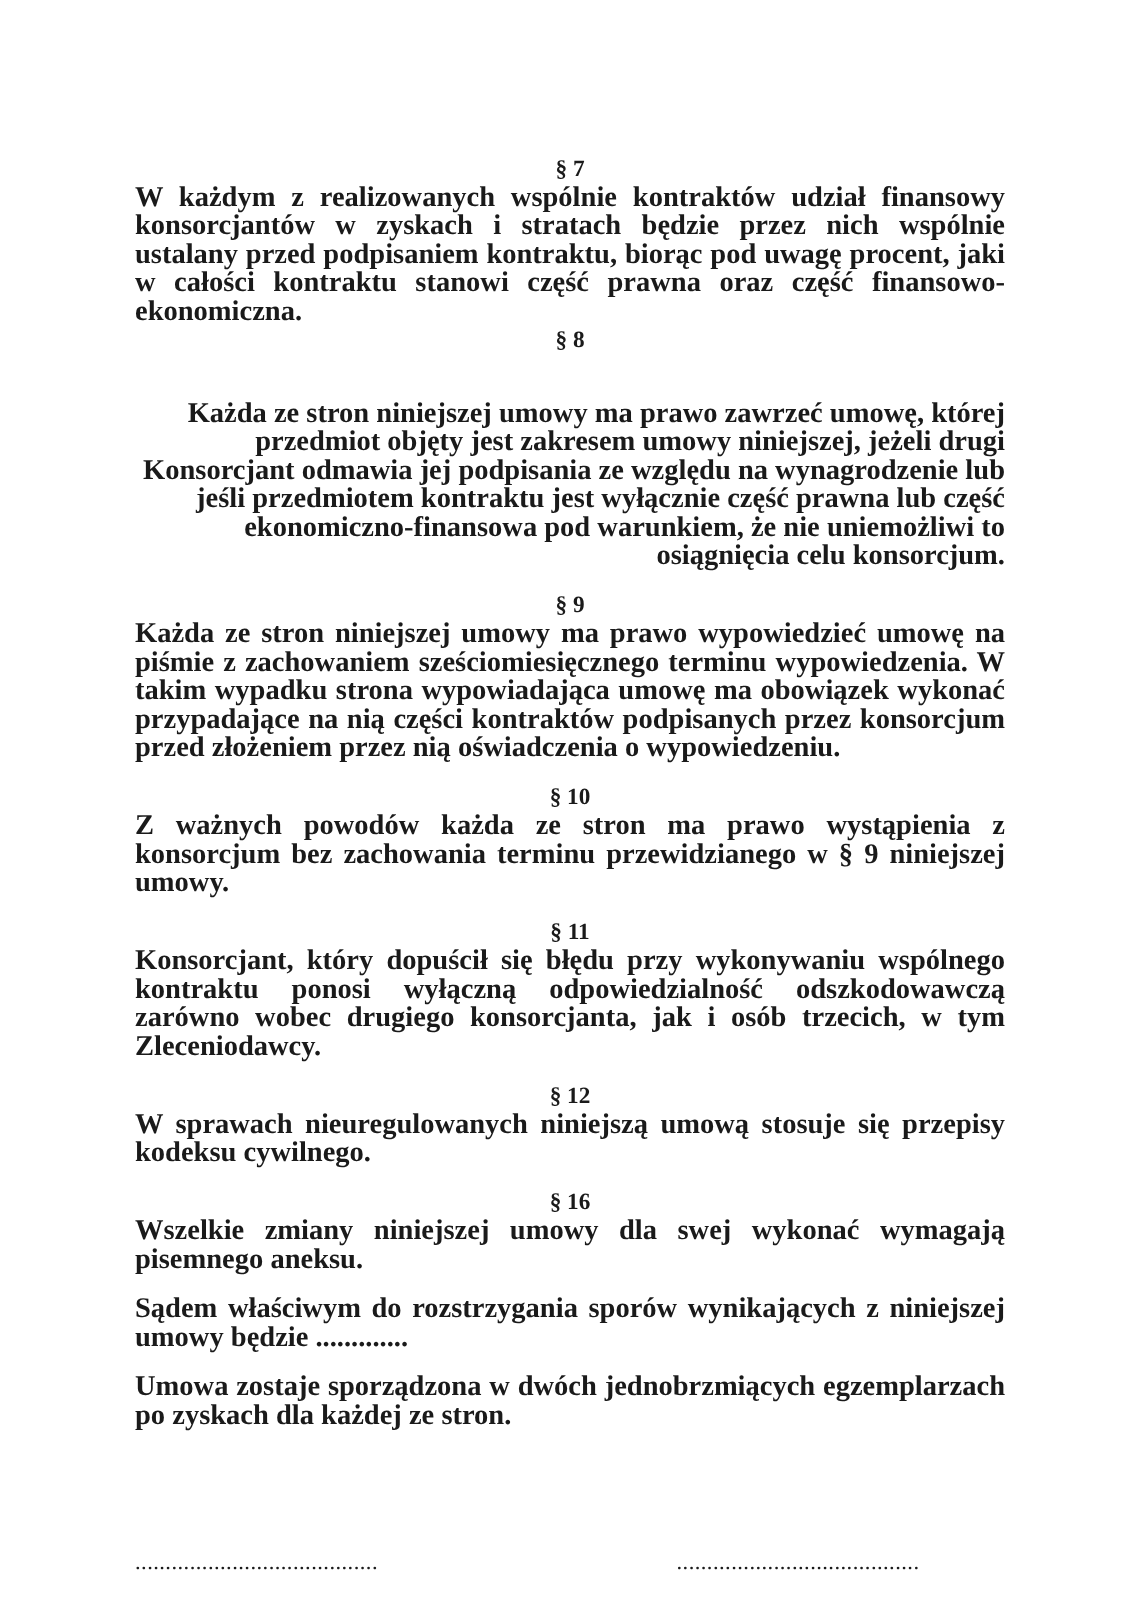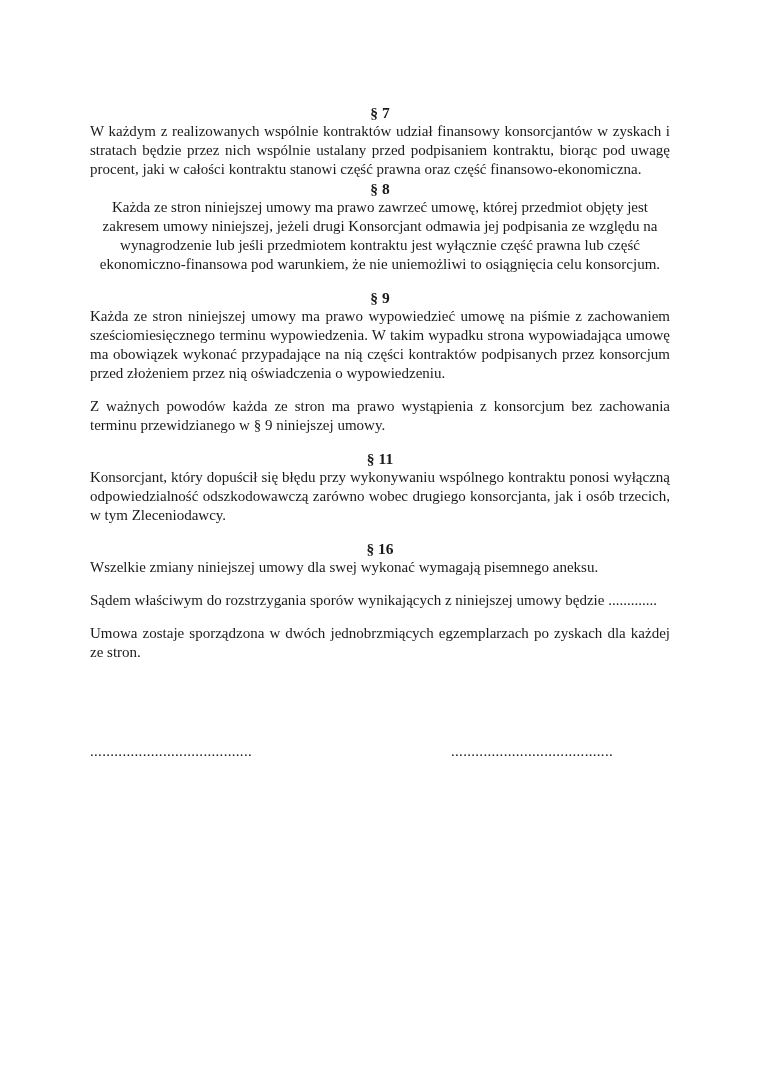--- a/index.html
+++ b/index.html
@@ -22,25 +22,26 @@
   .doc-section.gap { margin-top: 14px; }
   .section-heading {
     margin: 0;
     font-size: 15.5px;
     line-height: 19px;
     font-weight: bold;
     text-align: center;
   }
   .section-text {
     margin: 0;
-    font-size: 15px;
+    font-size: 19px;
     line-height: 19px;
     text-align: justify;
+    font-weight: bold;
   }
-  .section-text.ragged { text-align: center; }
+  .section-text.ragged { text-align: right; margin-top: 30px; }
   .signature-row {
     display: flex;
     align-items: baseline;
     margin-top: 80px;
     font-size: 15px;
     line-height: 19px;
   }
   .sig-line {
     white-space: nowrap;
     letter-spacing: 0.3px;
@@ -64,28 +65,33 @@
     <h2 class="section-heading">§ 8</h2>
     <p class="section-text ragged">Każda ze stron niniejszej umowy ma prawo zawrzeć umowę, której przedmiot objęty jest zakresem umowy niniejszej, jeżeli drugi Konsorcjant odmawia jej podpisania ze względu na wynagrodzenie lub jeśli przedmiotem kontraktu jest wyłącznie część prawna lub część ekonomiczno-finansowa pod warunkiem, że nie uniemożliwi to osiągnięcia celu konsorcjum.</p>
   </section>
 
   <section class="doc-section gap">
     <h2 class="section-heading">§ 9</h2>
     <p class="section-text">Każda ze stron niniejszej umowy ma prawo wypowiedzieć umowę na piśmie z zachowaniem sześciomiesięcznego terminu wypowiedzenia. W takim wypadku strona wypowiadająca umowę ma obowiązek wykonać przypadające na nią części kontraktów podpisanych przez konsorcjum przed złożeniem przez nią oświadczenia o wypowiedzeniu.</p>
   </section>
 
   <section class="doc-section gap">
+    <h2 class="section-heading">§ 10</h2>
     <p class="section-text">Z ważnych powodów każda ze stron ma prawo wystąpienia z konsorcjum bez zachowania terminu przewidzianego w § 9 niniejszej umowy.</p>
   </section>
 
   <section class="doc-section gap">
     <h2 class="section-heading">§ 11</h2>
     <p class="section-text">Konsorcjant, który dopuścił się błędu przy wykonywaniu wspólnego kontraktu ponosi wyłączną odpowiedzialność odszkodowawczą zarówno wobec drugiego konsorcjanta, jak i osób trzecich, w tym Zleceniodawcy.</p>
   </section>
 
+  <section class="doc-section gap">
+    <h2 class="section-heading">§ 12</h2>
+    <p class="section-text">W sprawach nieuregulowanych niniejszą umową stosuje się przepisy kodeksu cywilnego.</p>
+  </section>
 
   <section class="doc-section gap">
     <h2 class="section-heading">§ 16</h2>
     <p class="section-text">Wszelkie zmiany niniejszej umowy dla swej wykonać wymagają pisemnego aneksu.</p>
   </section>
 
   <section class="doc-section gap">
     <p class="section-text">Sądem właściwym do rozstrzygania sporów wynikających z niniejszej umowy będzie .............</p>
   </section>
 

